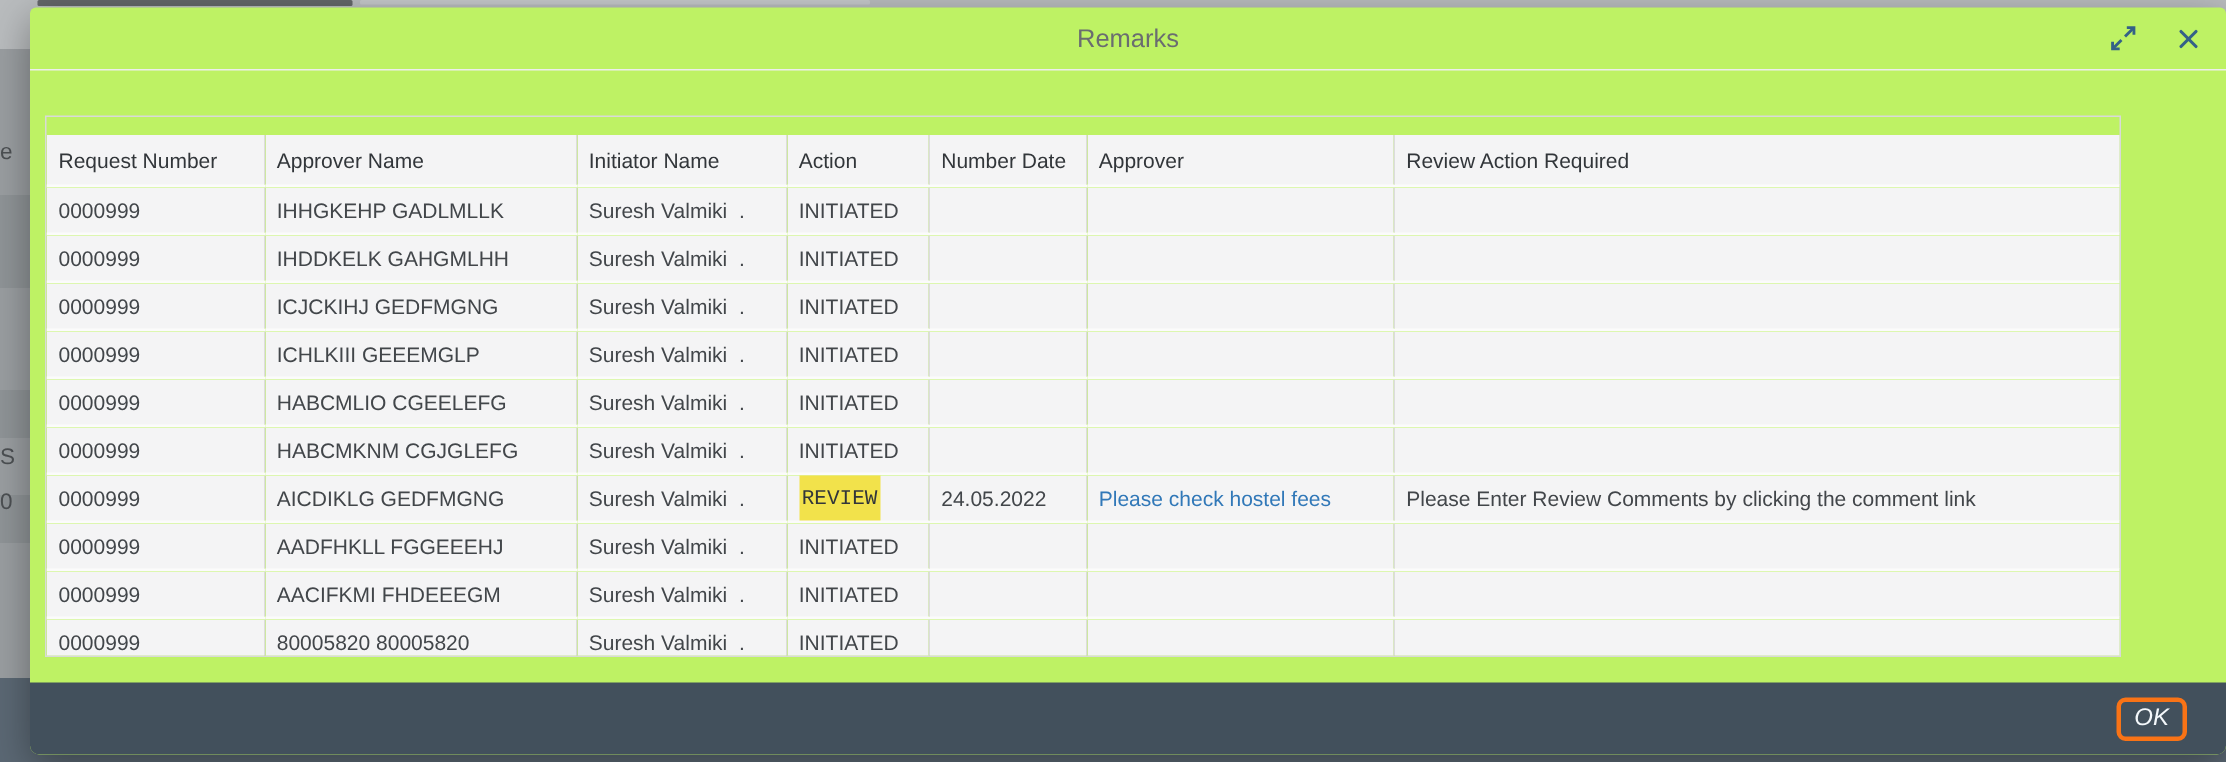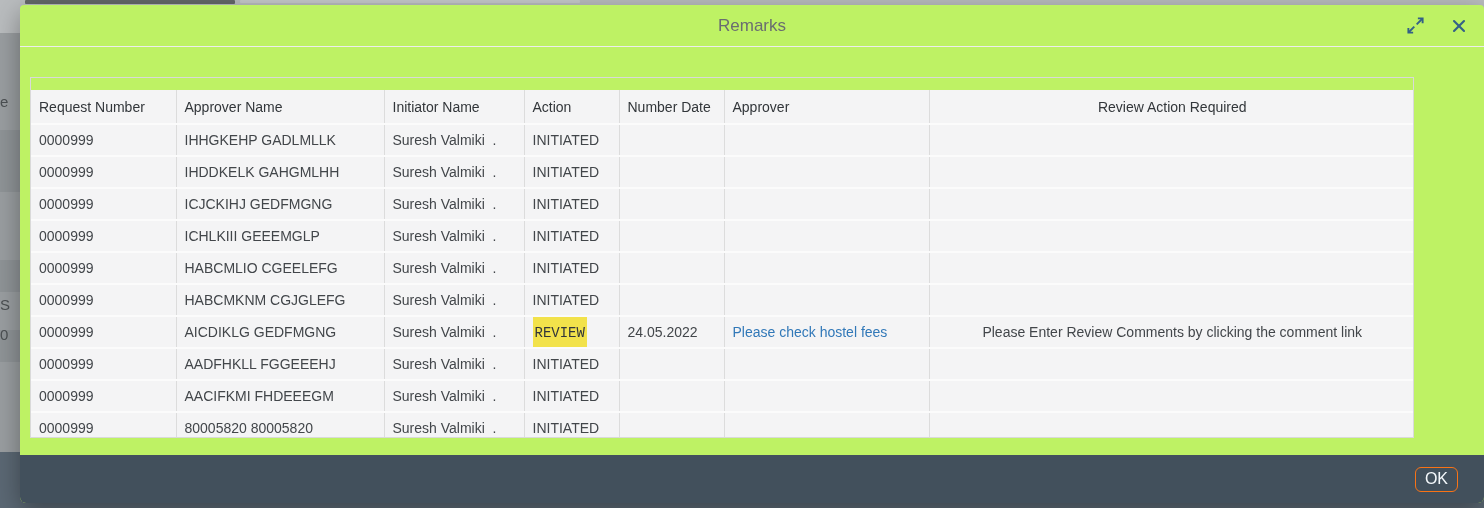--- a/index.html
+++ b/index.html
@@ -55,45 +55,46 @@
   }
   table.remarks { border-collapse:collapse; table-layout:fixed; width:1384px; font-size:14px;margin-top:12px; }
   table.remarks th, table.remarks td {
     border-right:1px solid #dcdcdc;
     border-bottom:2px solid #fbfbfb;
     background:#f4f4f5;
     padding:0 8px;
     text-align:left; vertical-align:middle;
     white-space:nowrap; overflow:hidden;
   }
-  table.remarks th:last-child, table.remarks td:last-child { border-right:none;text-align:center; }
+  table.remarks th:last-child, table.remarks td:last-child { border-right:none; }
   table.remarks th {
     height:34px; font-weight:400; color:#32363a;
   }
   table.remarks td { height:32px; color:#42464a; }
   .c0{width:145px}.c1{width:208px}.c2{width:140px}.c3{width:95px}.c4{width:105px}.c5{width:205px}.c6{width:486px}
   mark.action-hl { background:#f2e24b; color:#32363a; padding:14px 2px;font-family:Liberation Mono, monospace; }
   a.cell-link { color:#3178b8; text-decoration:none; cursor:pointer;text-align:center; }
 
   
   .dialog-footer {
     flex:0 0 48px; height:48px;
     background:#42505c;
     display:flex; align-items:center; justify-content:flex-end;
     padding-right:26px;
   }
   .ok-btn {
     background:transparent;
-    border:1px solid #f97316;
+    border:3px solid #f97316;
     border-radius:6px;
     color:#f4f8fb;
     font-size:16px;
     font-family:"Liberation Sans", sans-serif;
     padding:2px 9px 3px 9px;
     cursor:pointer;
+    font-style:italic;
   }
 </style>
 </head>
 <body>
 
 <div class="bg-page">
   <span class="bg-letter" style="top:93px;">e</span>
   <span class="bg-letter" style="top:296px;">S</span>
   <span class="bg-letter" style="top:326px;">0</span>
   <div class="bg-top-frag" style="left:25px;width:210px;"></div>

